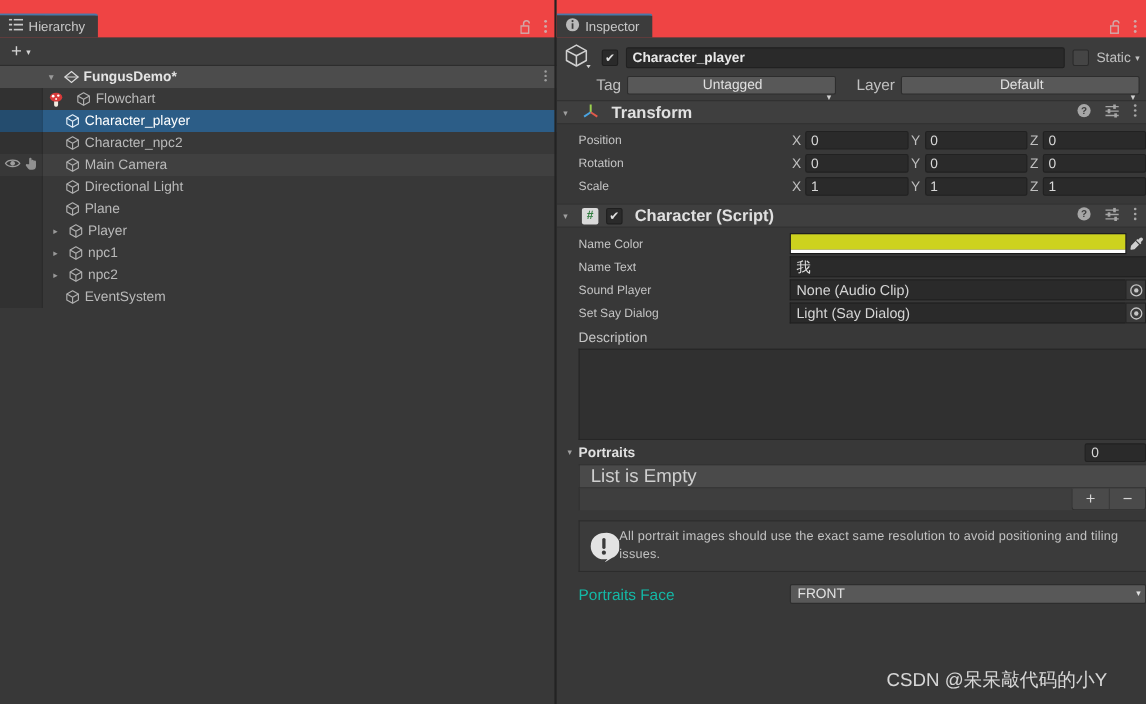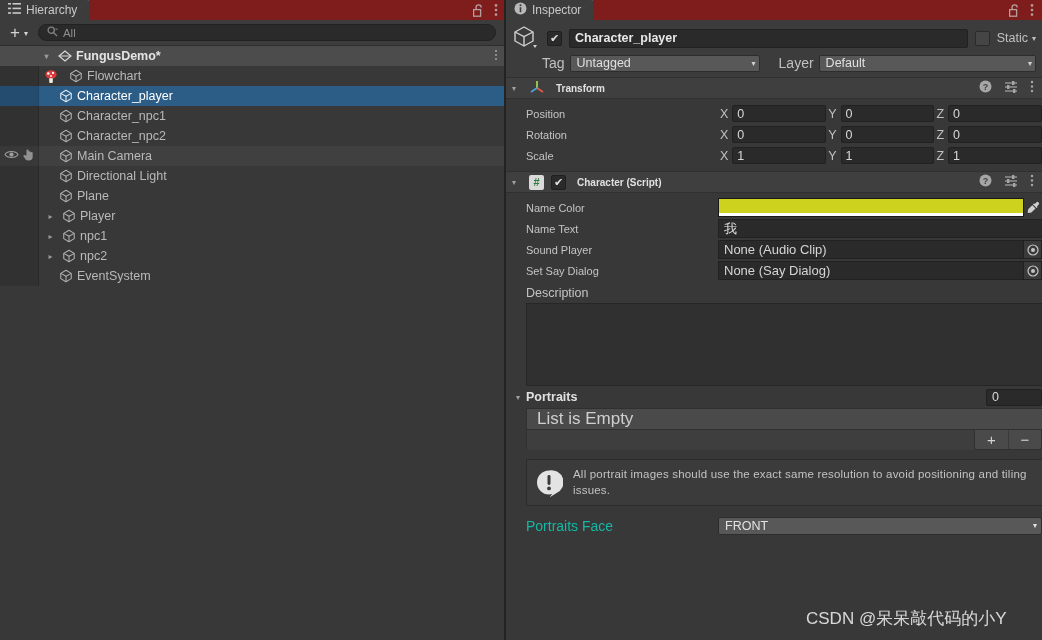--- a/index.html
+++ b/index.html
@@ -9,21 +9,21 @@
     font-family: "Liberation Sans", sans-serif;
     font-size: 12px;
     color: #c4c4c4;
     overflow: hidden;
     position: relative;
   }
   .app { display: flex; width: 1042px; height: 640px; }
 
   
   .hierarchy { width: 506px; height: 640px; background: #383838; position: relative; display: flex; flex-direction: column; }
-  .panel-tabbar { height: 20px; background: #7f1d1d; display: flex; align-items: flex-end; position: relative; }
+  .panel-tabbar { height: 34px; background: #ef4444; display: flex; align-items: flex-end; position: relative; }
   .tab {
     height: 22px; background: #3c3c3c; display: flex; align-items: center;
     padding: 0 12px 0 8px; gap: 5px; border-top: 2px solid #4a78a8;
     font-size: 12px; color: #c9c9c9; border-top-right-radius: 3px;
   }
   .tab.inspector-tab { border-top: 2px solid #4a78a8; }
   .tab-icons { margin-left: auto; display: flex; align-items: center; gap: 10px; padding-right: 8px; }
   .icon-lock, .icon-kebab { opacity: .75; }
 
   .hier-toolbar { height: 26px; background: #3c3c3c; display: flex; align-items: center; padding: 0 6px; gap: 6px; border-bottom: 1px solid #2d2d2d;}
@@ -69,32 +69,32 @@
     flex: 1; height: 19px; background: #2a2a2a; border: 1px solid #212121;
     border-radius: 2px; display: flex; align-items: center; padding: 0 5px;
     color: #e8e8e8; font-size: 12.5px; font-weight: bold;
   }
   .static-chk { width: 15px; height: 15px; background: #454545; border: 1px solid #2b2b2b; border-radius: 2px; flex-shrink: 0; }
   .static-lbl { color: #c0c0c0; font-size: 12.5px; display: flex; align-items: center; gap: 4px; flex-shrink: 0; }
   .insp-row2 { display: flex; align-items: center; gap: 5px; padding: 4px 6px 0 36px; height: 22px; }
   .fld-label { color: #c0c0c0; font-size: 14px; white-space: nowrap; }
   .dropdown {
     height: 17px; background: #585858; border: 1px solid #2d2d2d; border-radius: 2px;
-    display: flex; align-items: center; padding: 0 3px 0 6px; color: #e0e0e0; font-size: 12.5px;
+    display: flex; align-items: center; padding: 0 3px 0 6px; color: #e0e0e0; font-size: 12.5px; flex-direction: column;
   }
   .dropdown .dcaret { margin-left: auto; font-size: 8px; opacity: .9; padding-left: 6px; }
   .tag-dd { width: 190px; }
   .layer-dd { flex: 1; }
 
   .comp-header {
     height: 22px; background: #3f3f3f; display: flex; align-items: center;
     gap: 7px; padding: 0 8px 0 6px; border-top: 1px solid #303030; border-bottom: 1px solid #303030;
   }
   .comp-fold { font-size: 8px; color: #a0a0a0; width: 10px; }
-  .comp-title { font-size: 10px; font-weight: bold; color: #e0e0e0; margin-left: 4px; }
+  .comp-title { font-size: 15px; font-weight: bold; color: #e0e0e0; margin-left: 4px; }
   .comp-hdr-icons { margin-left: auto; display: flex; align-items: center; gap: 12px; opacity: .82; }
   .script-ico {
     width: 15px; height: 15px; background: #dadada; border-radius: 2px;
     display: flex; align-items: center; justify-content: center;
     color: #2f7d3e; font-weight: bold; font-size: 11px; flex-shrink: 0;
   }
 
   .comp-body { padding: 4px 0 5px 0; }
   .prow { display: flex; align-items: center; height: 21px; padding: 0 0 0 20px; gap: 0; }
   .prow .plabel { width: 192px; color: #c4c4c4; font-size: 11px; flex-shrink: 0; }
@@ -135,21 +135,21 @@
     margin-left: 20px; height: 22px; background: #4a4a4a; border: 1px solid #303030; border-right: none;
     display: flex; align-items: center; padding: 0 10px; color: #cfcfcf; font-size: 17px;
   }
   .list-footer { display: flex; justify-content: flex-end; height: 20px; margin-left: 20px; background: #3e3e3e; border-left: 1px solid #303030; }
   .lf-btns { display: flex; background: #4a4a4a; border: 1px solid #303030; border-top: none; border-radius: 0 0 3px 3px; }
   .lf-btn { width: 33px; display: flex; align-items: center; justify-content: center; color: #d5d5d5; font-size: 15px; }
   .lf-btn.minus { border-left: 1px solid #3a3a3a; }
 
   .helpbox {
     margin: 9px 0 0 20px; min-height: 47px; background: #3b3b3b; border: 1px solid #2c2c2c; border-right: none;
-    display: flex; align-items: center; gap: 10px; padding: 6px 8px;
+    display: flex; align-items: center; padding: 6px 8px;
   }
   .help-ico { width: 28px; height: 28px; flex-shrink: 0; }
   .help-text { color: #c2c2c2; font-size: 11.5px; line-height: 1.35; letter-spacing: .2px; }
 
   .pface-row { display: flex; align-items: center; height: 21px; padding: 0 0 0 20px; margin-top: 9px; }
   .pface-row .plabel { width: 192px; color: #14b8a6; font-size: 14px; }
   .pface-dd {
     flex: 1; height: 18px; background: #585858; border: 1px solid #2d2d2d; border-radius: 2px;
     display: flex; align-items: center; padding: 0 4px 0 6px; color: #e2e2e2; font-size: 12.5px; position: relative;
   }
@@ -201,30 +201,20 @@
             </svg>
         </span>
       </div>
     </div>
 
     <div class="hier-toolbar">
       <div class="plus-btn">
         <span>+</span>
         <span class="caret">▾</span>
       </div>
-      <div class="search-box">
-        <span class="s-ico">
-          <svg width="11" height="11" viewBox="0 0 11 11">
-              <circle cx="4.2" cy="4.2" r="3.1" fill="none" stroke="#9a9a9a" stroke-width="1.3"></circle>
-              <line x1="6.6" y1="6.6" x2="10" y2="10" stroke="#9a9a9a" stroke-width="1.3"></line>
-              <line x1="8.4" y1="3.2" x2="10.6" y2="3.2" stroke="#9a9a9a" stroke-width="1.1"></line>
-            </svg>
-        </span>
-        <span>All</span>
-      </div>
     </div>
 
     <div class="tree">
 
       <div class="trow scene">
         <div class="tw-body" style="padding-left:40px;">
           <span class="foldout">▾</span>
           <span class="go-ico">
             <svg width="14" height="12" viewBox="0 0 14 12">
                 <path d="M1 6 L7 1 L13 6 L7 11 Z" fill="none" stroke="#d8d8d8" stroke-width="1.2"></path>
@@ -280,36 +270,20 @@
                   <path d="M8 1.5 L14 5 V11 L8 14.5 L2 11 V5 Z"></path>
                   <path d="M2 5 L8 8.3 L14 5"></path>
                   <path d="M8 8.3 V14.5"></path>
                 </g>
               </svg>
           </span>
           <span>Character_player</span>
         </div>
       </div>
 
-      <div class="trow">
-        <div class="gutter"></div>
-        <div class="gutter-sep"></div>
-        <div class="tw-body indent-2">
-          <span class="go-ico">
-            <svg width="14" height="14" viewBox="0 0 16 16">
-                <g fill="none" stroke="#b0b0b0" stroke-width="1.2" stroke-linejoin="round">
-                  <path d="M8 1.5 L14 5 V11 L8 14.5 L2 11 V5 Z"></path>
-                  <path d="M2 5 L8 8.3 L14 5"></path>
-                  <path d="M8 8.3 V14.5"></path>
-                </g>
-              </svg>
-          </span>
-          <span>Character_npc1</span>
-        </div>
-      </div>
 
       <div class="trow">
         <div class="gutter"></div>
         <div class="gutter-sep"></div>
         <div class="tw-body indent-2">
           <span class="go-ico">
             <svg width="14" height="14" viewBox="0 0 16 16">
                 <g fill="none" stroke="#b0b0b0" stroke-width="1.2" stroke-linejoin="round">
                   <path d="M8 1.5 L14 5 V11 L8 14.5 L2 11 V5 Z"></path>
                   <path d="M2 5 L8 8.3 L14 5"></path>
@@ -670,21 +644,21 @@
         <span class="obj-picker">
           <svg width="12" height="12" viewBox="0 0 12 12">
               <circle cx="6" cy="6" r="5" fill="none" stroke="#c5c5c5" stroke-width="1.2"></circle>
               <circle cx="6" cy="6" r="2" fill="#c5c5c5"></circle>
             </svg>
         </span>
       </div>
 
       <div class="prow">
         <span class="plabel">Set Say Dialog</span>
-        <span class="obj-field">None (Say Dialog)</span>
+        <span class="obj-field">Light (Say Dialog)</span>
         <span class="obj-picker">
           <svg width="12" height="12" viewBox="0 0 12 12">
               <circle cx="6" cy="6" r="5" fill="none" stroke="#c5c5c5" stroke-width="1.2"></circle>
               <circle cx="6" cy="6" r="2" fill="#c5c5c5"></circle>
             </svg>
         </span>
       </div>
 
       <div class="desc-label">Description</div>
       <div class="desc-box"></div>

